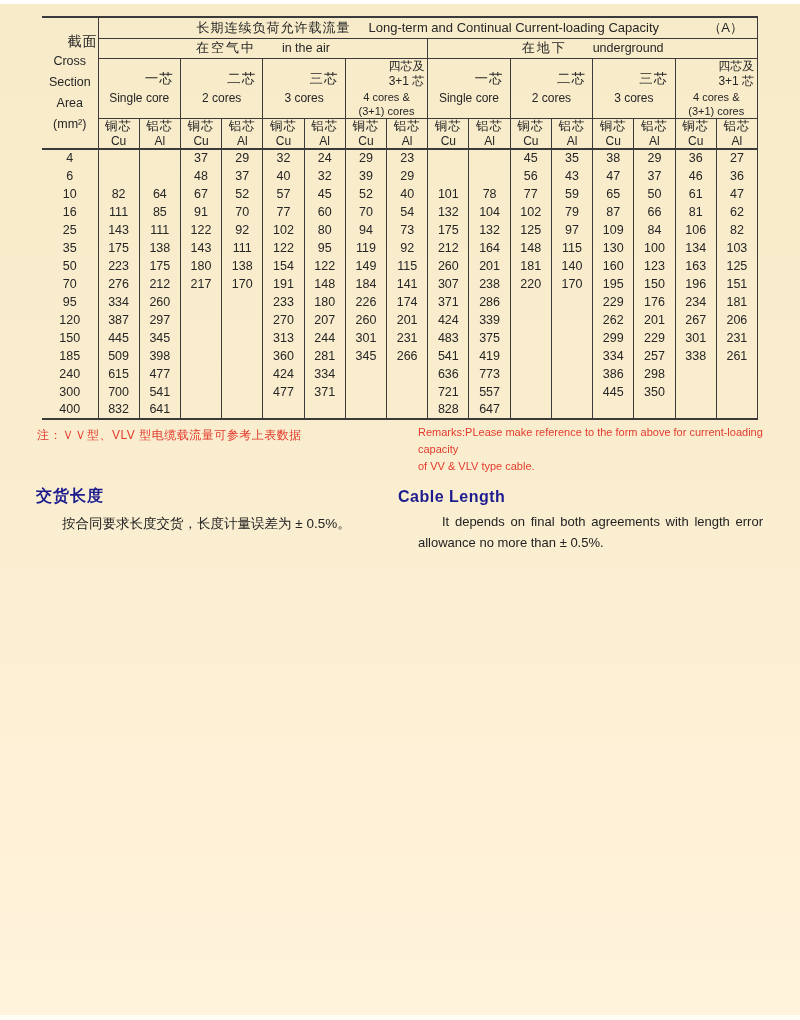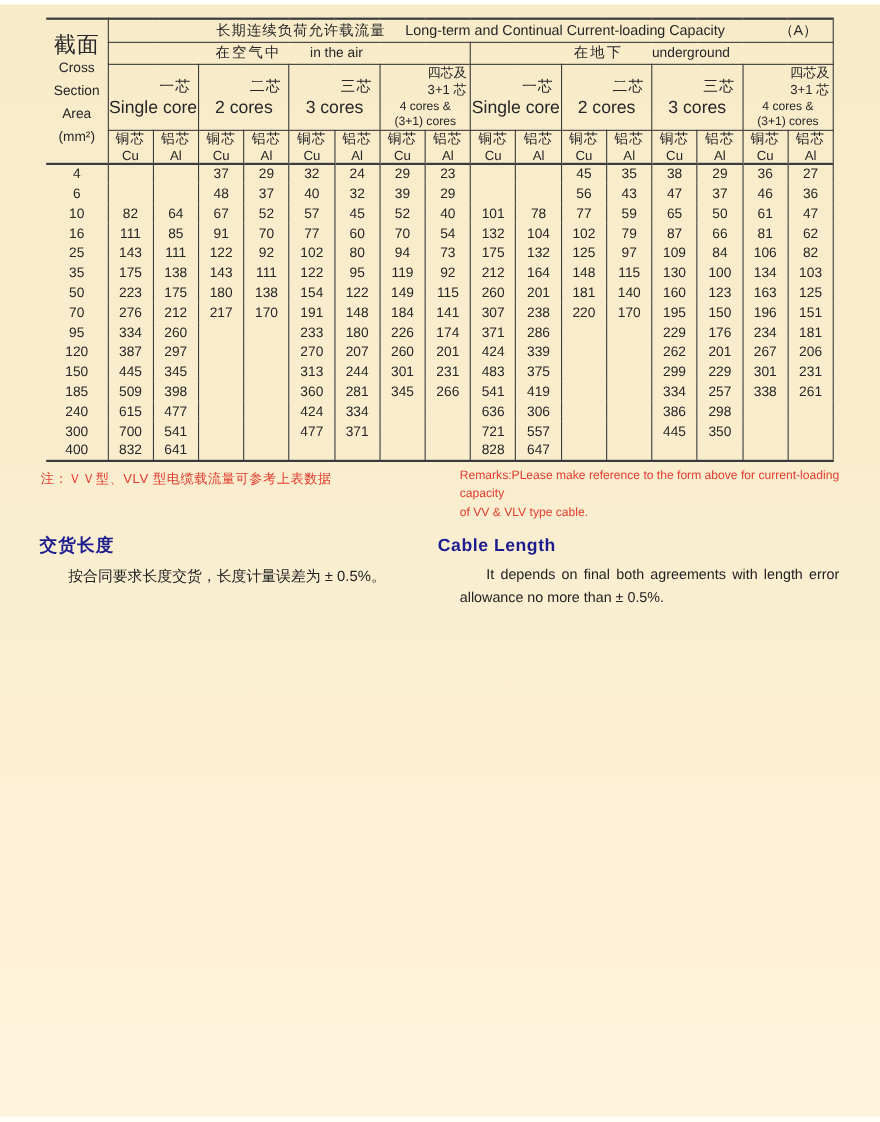--- a/index.html
+++ b/index.html
@@ -37,34 +37,34 @@
   tr.r-env{height:20px;}
   tr.r-core{height:59px;}
   tr.r-cond{height:16px;}
   tr.b-row{height:18px;}
 
   td.area-hdr{border-bottom:2px solid var(--line);}
   td.title-cell,td.env-cell,td.core-cell{border-bottom:1px solid var(--line);}
   td.cond-cell{border-bottom:2px solid var(--line);}
   td.no-right{border-right:none;}
 
-  .area-hdr .cn{display:block;font-size:20px;line-height:20px;letter-spacing:1px;}
+  .area-hdr .cn{display:block;font-size:14px;line-height:20px;letter-spacing:1px;text-align:right;}
   .area-hdr .en{display:block;font-size:12.5px;line-height:21px;}
 
   .title-inner{position:relative;display:flex;align-items:center;justify-content:center;gap:18px;width:100%;}
   .title-cn{font-size:13px;letter-spacing:1px;}
   .title-en{font-size:13px;}
   .title-unit{position:absolute;right:14px;font-size:13px;}
 
   .env-inner{display:flex;align-items:center;justify-content:center;gap:26px;}
   .env-cn{font-size:13px;letter-spacing:2px;}
   .env-en{font-size:12.5px;}
 
   .core-cell .cn{display:block;font-size:13.5px;line-height:18px;margin-bottom:3px;letter-spacing:1px;padding-left:40px;}
-  .core-cell .en{display:block;font-size:16px;line-height:15px;}
+  .core-cell .en{display:block;font-size:12px;line-height:15px;}
   .core-cell.core-small .cn{font-size:12px;line-height:15px;margin-bottom:1px;letter-spacing:0;}
   .core-cell.core-small .en{font-size:11px;line-height:14px;}
 
   .cond-cell .cn{display:block;font-size:12.5px;line-height:15px;letter-spacing:1px;}
   .cond-cell .en{display:block;font-size:12px;line-height:14px;}
 
   td.area-val{font-size:12.5px;}
   td.val{font-size:12.5px;}
 
   
@@ -486,21 +486,21 @@
           <td class="area-val">240</td>
           <td class="val">615</td>
           <td class="val">477</td>
           <td class="val"></td>
           <td class="val"></td>
           <td class="val">424</td>
           <td class="val">334</td>
           <td class="val"></td>
           <td class="val"></td>
           <td class="val">636</td>
-          <td class="val">306</td>
+          <td class="val">773</td>
           <td class="val"></td>
           <td class="val"></td>
           <td class="val">386</td>
           <td class="val">298</td>
           <td class="val"></td>
           <td class="val no-right"></td>
         </tr>
         <tr class="b-row">
           <td class="area-val">300</td>
           <td class="val">700</td>

